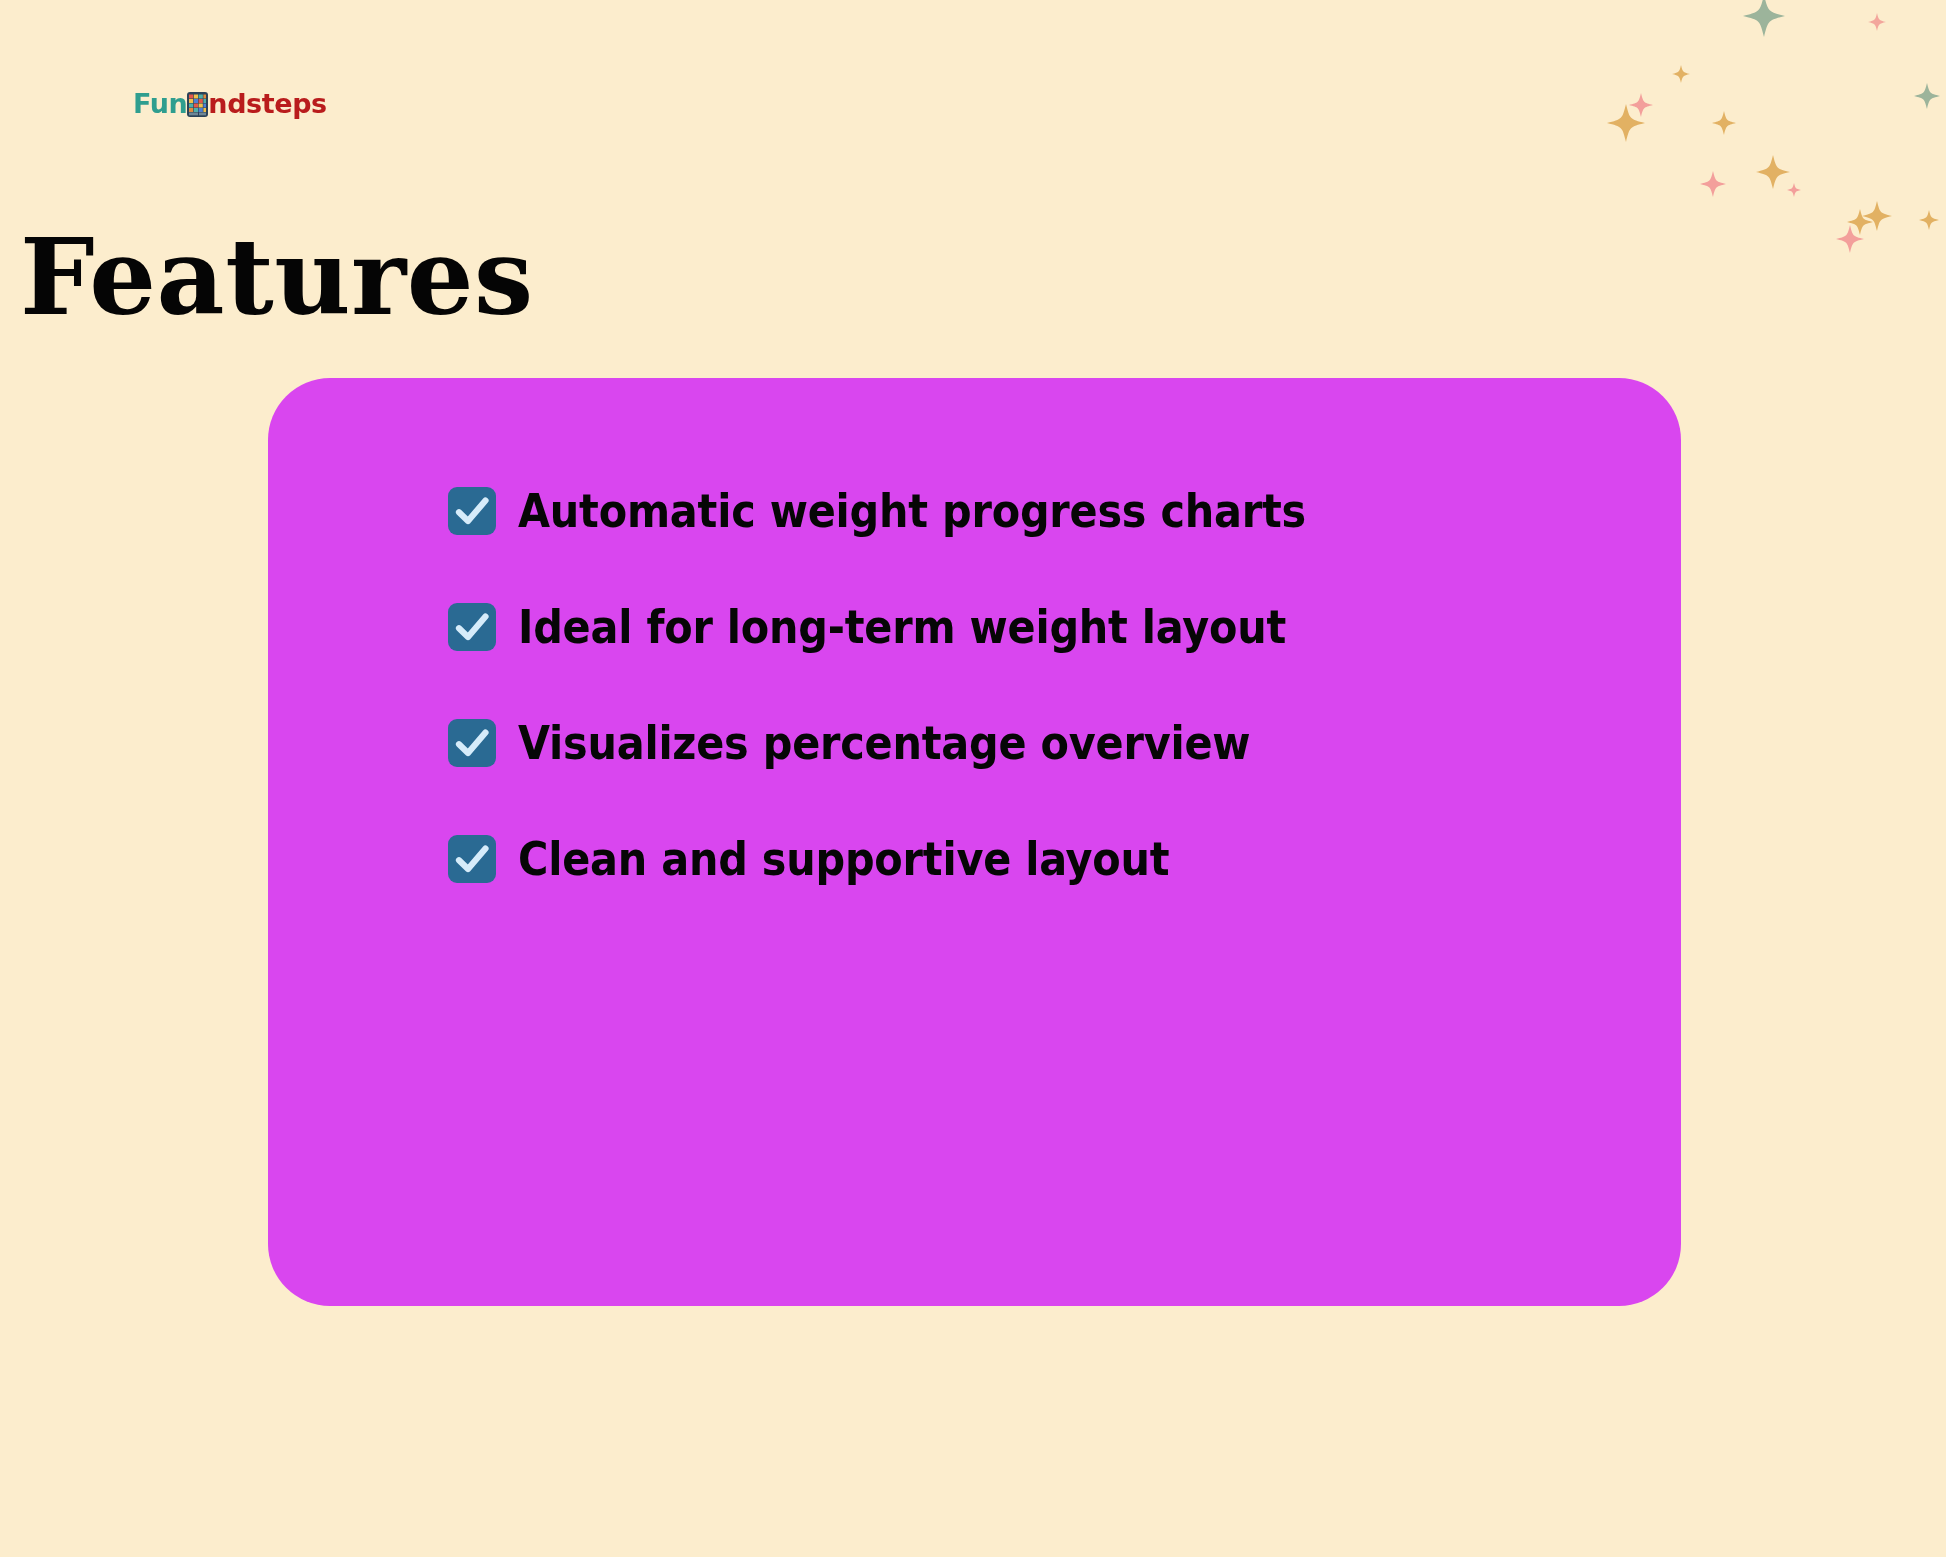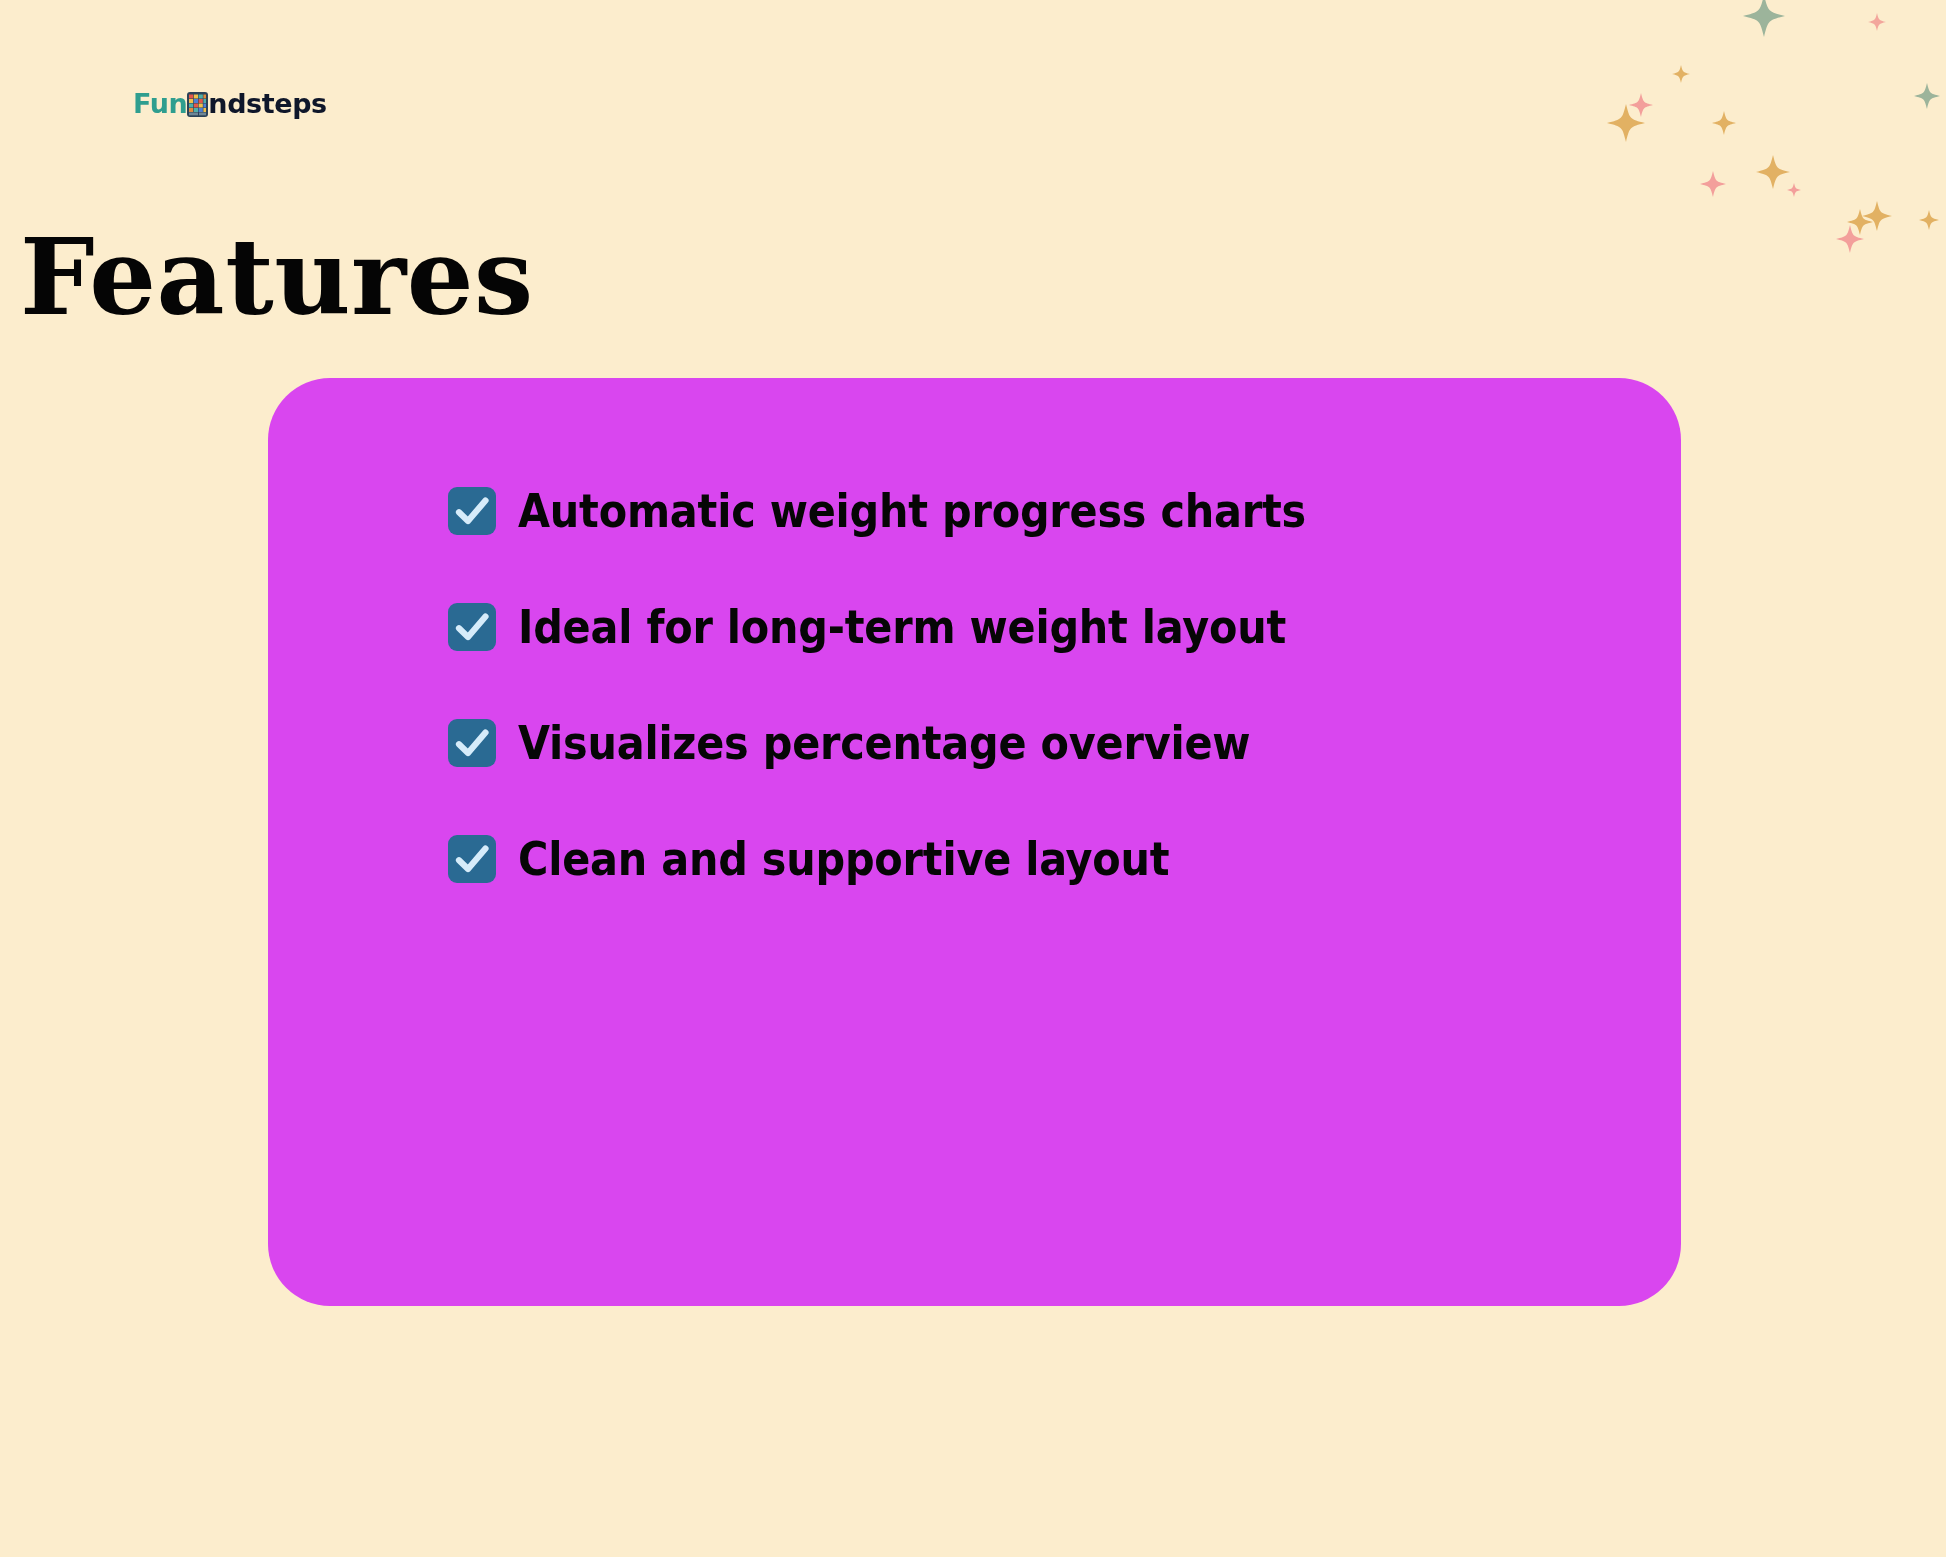--- a/index.html
+++ b/index.html
@@ -35,21 +35,21 @@
     height: 34px;
   }
   .logo-text {
     font-family: "DejaVu Sans", sans-serif;
     font-weight: 700;
     font-size: 27px;
     letter-spacing: -0.4px;
     line-height: 1;
   }
   .logo-fun   { color: #2f9e8f; }
-  .logo-rest  { color: #0f172a; }
+  .logo-rest  { color: #b91c1c; }
   .logo-mark  {
     width: 21px;
     height: 25px;
     margin: 0 0px 0 0px;
     display: inline-block;
     position: relative;
     top: 1px;
   }
 
   

